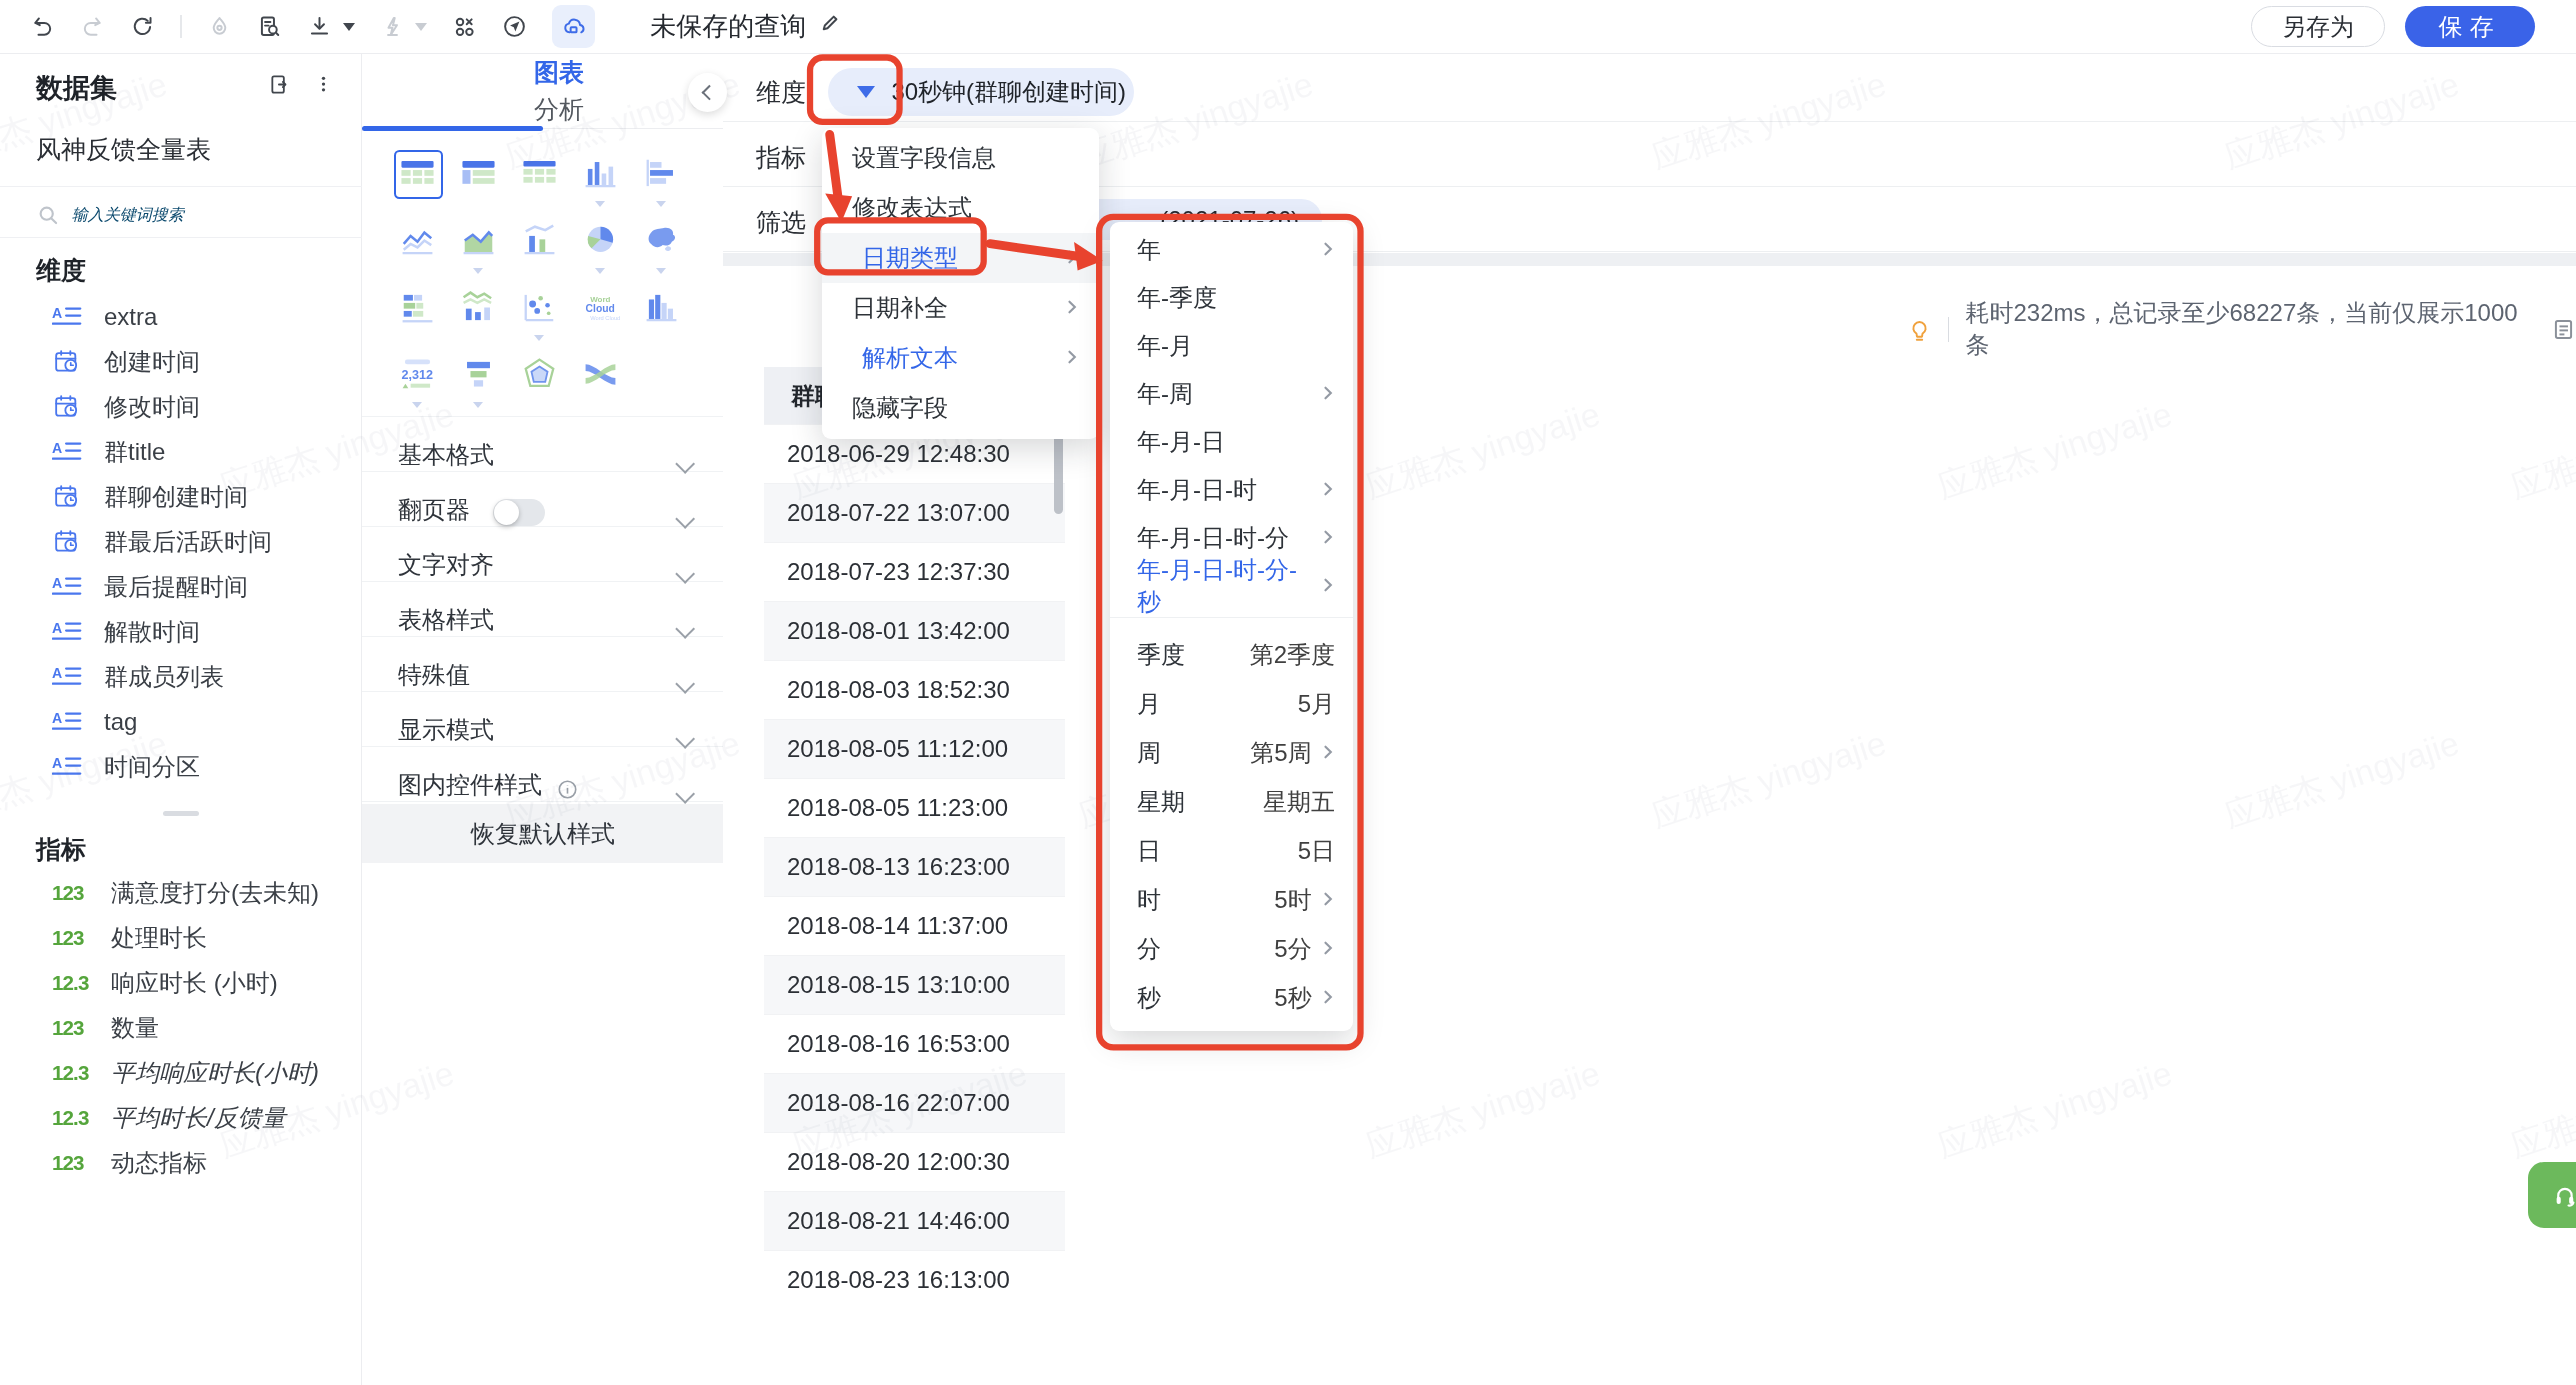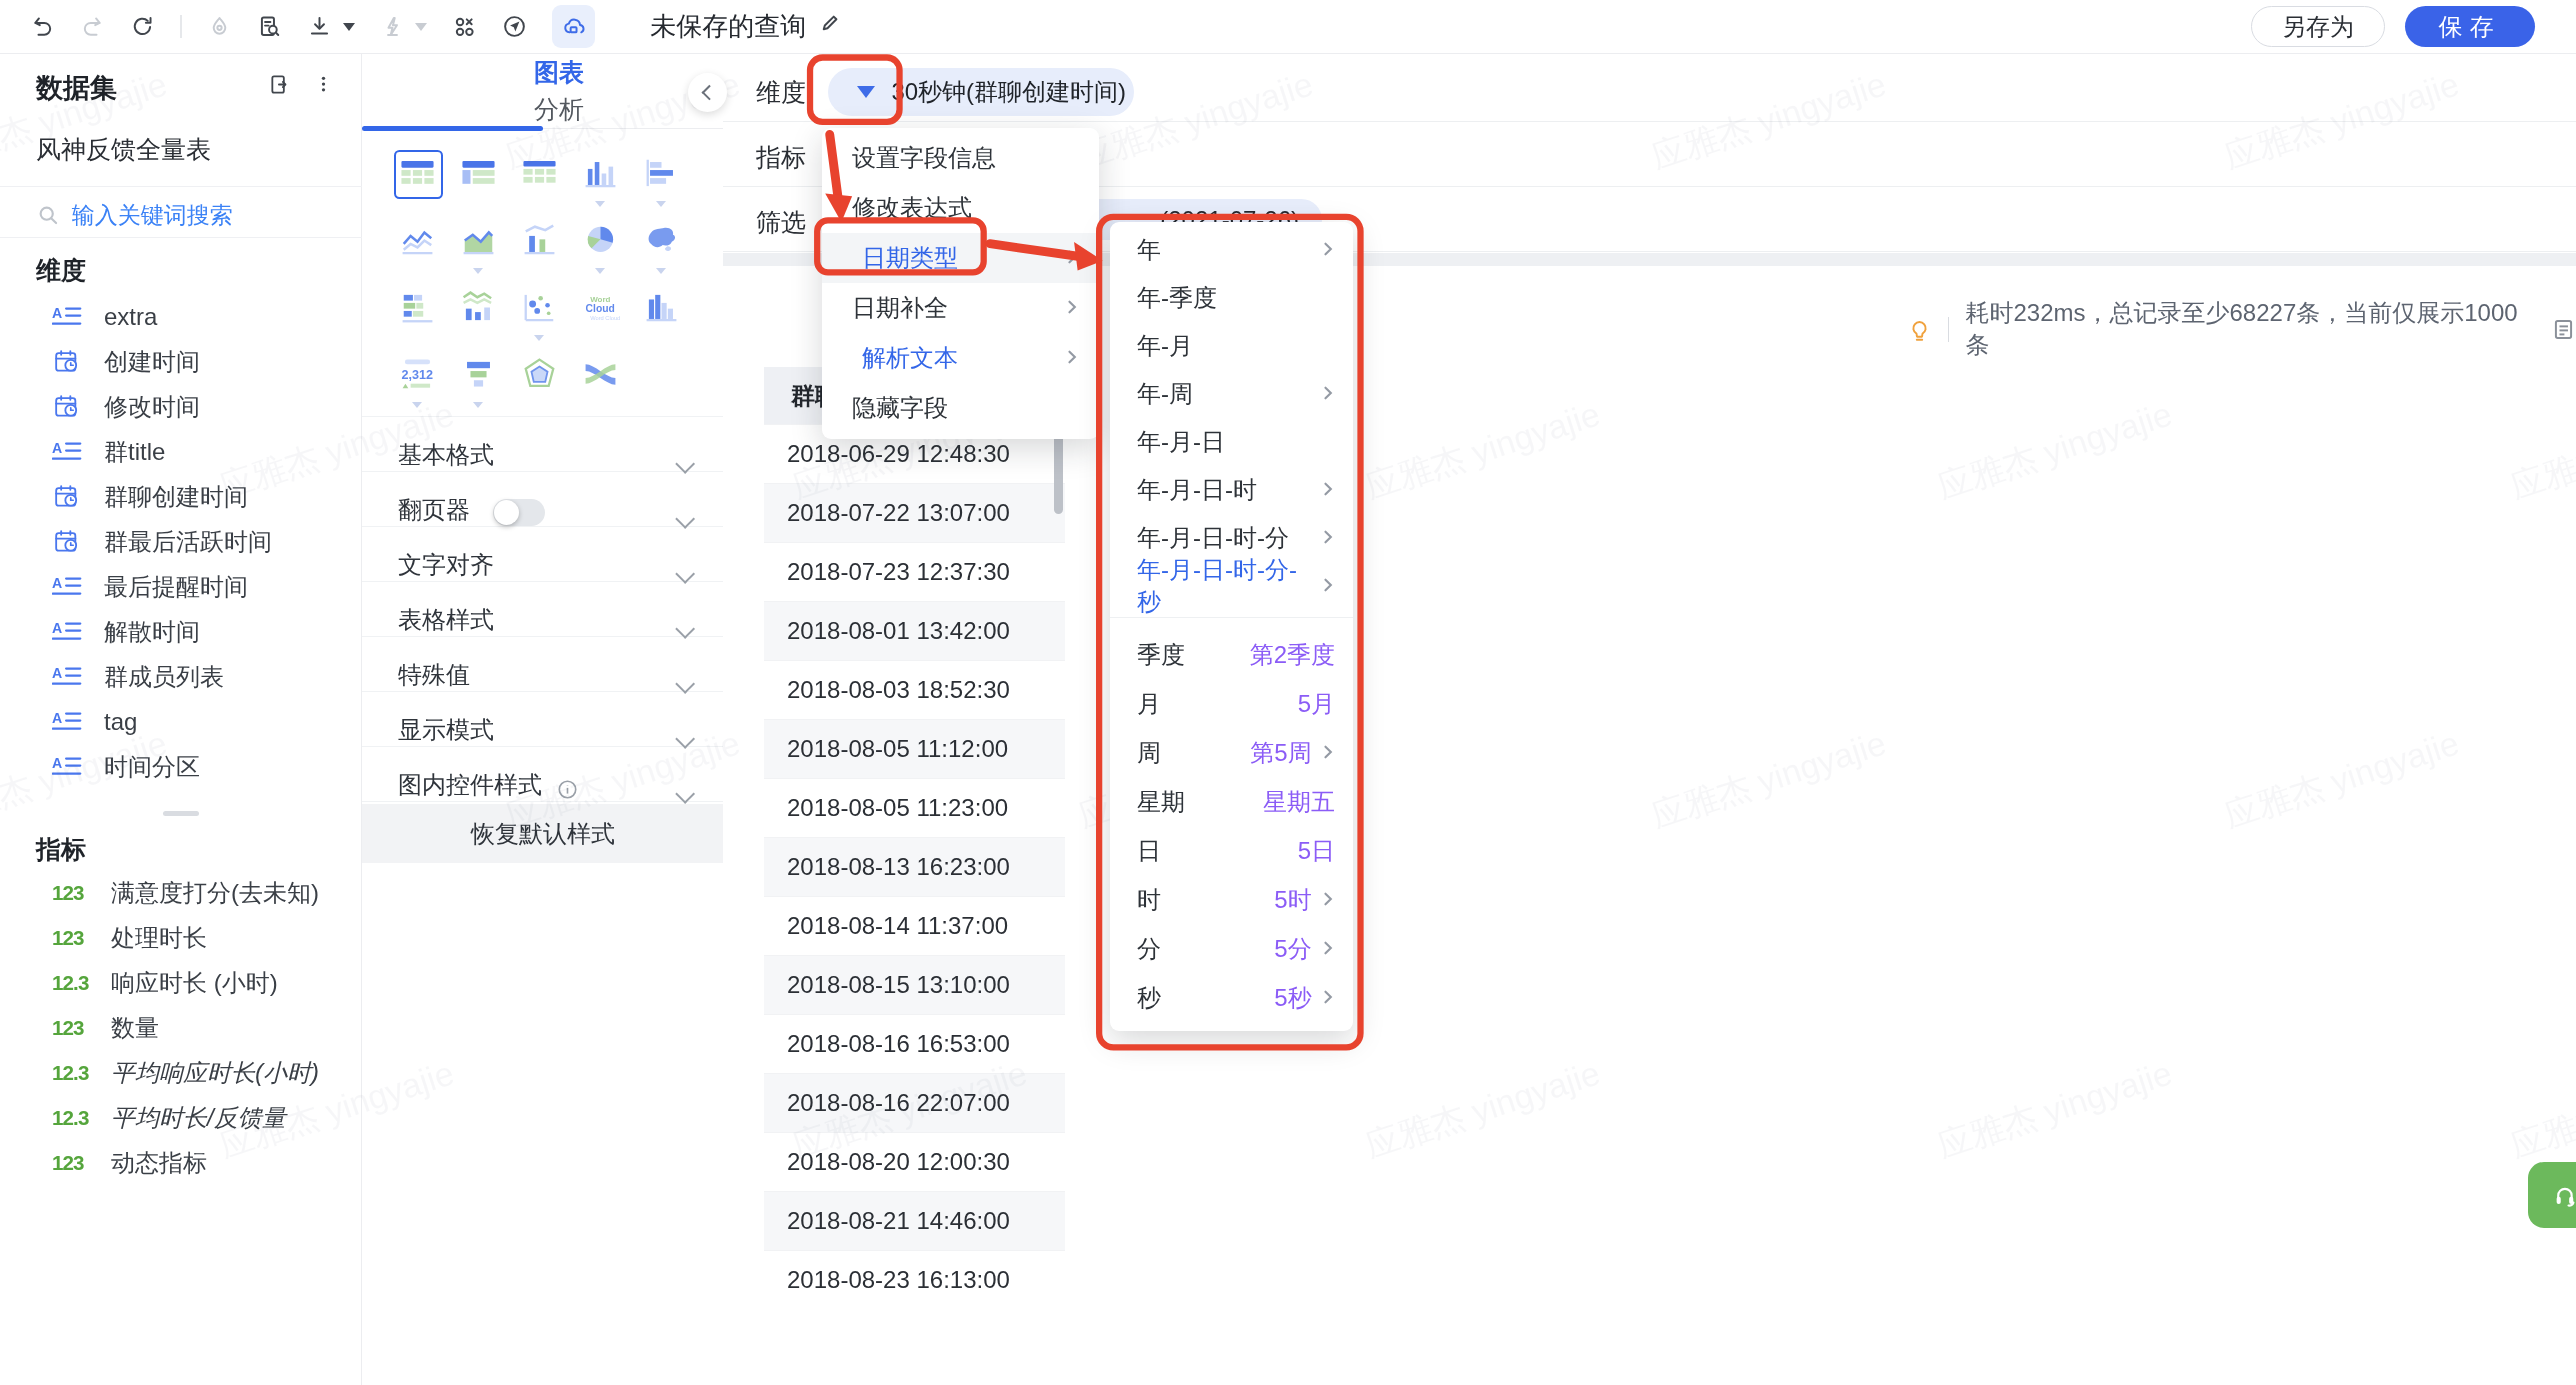--- a/index.html
+++ b/index.html
@@ -28,21 +28,21 @@
 
   
   #sidebar { position:absolute; left:0; top:54px; width:362px; height:1332px; background:#fff;
     border-right:1.8px solid #ecedf0; }
   .sb-header { position:absolute; left:36px; top:16px; font-size:27px; font-weight:700; color:#1f2329; }
   .sb-hicons { position:absolute; right:25px; top:18px; display:flex; gap:19.7px; }
   .sb-hicons .tbi svg{ width:23px; height:23px; }
   .sb-dataset { position:absolute; left:36px; top:79px; font-size:25px; color:#2a2e34; }
   .sb-line { position:absolute; left:0; width:362px; border-top:1.8px solid #eff0f3; }
   .sb-search { position:absolute; left:36px; top:141px; height:41px; display:flex; align-items:center; gap:10.7px; }
-  .sb-search .ph { font-size:23px; color:#3b82f6; }
+  .sb-search .ph { font-size:16px; color:#0c4a6e;font-style:italic; }
   .sb-sec { position:absolute; left:36px; font-size:25px; font-weight:700; color:#1f2329; }
   .side-list { position:absolute; left:0; width:362px; }
   .side-item { height:45px; display:flex; align-items:center; padding-left:52px; gap:18px; cursor:grab; }
   .side-item .lbl { font-size:24px; color:#3a3f46; white-space:nowrap; }
   .side-item .lbl.it { font-style:italic; }
   .fic { width:34px; height:27px; display:flex; align-items:center; }
   .fic svg { width:30px; height:25px; }
   .mic { width:41px; font-size:20.6px; font-weight:600; color:#55a53c; letter-spacing:-0.9px; }
   .sb-handle { position:absolute; left:163px; top:757px; width:36px; height:5.4px; border-radius:2.7px; background:#d9dce1; }
 
@@ -116,21 +116,21 @@
   .cm-item { height:50px; display:flex; align-items:center; padding:0 19.7px 0 30px; font-size:24px;
     color:#2e3339; cursor:pointer; }
   .cm-item.hl { background:#f3f5f7; }
   .cm-item.blue { color:#3366e8;padding-left:40px; }
   .cm-chev { margin-left:auto; }
   #subMenu { position:absolute; left:1110px; top:222px; width:243px; height:809px; background:#fff;
     border-radius:9px; box-shadow:0 9px 32px rgba(30,34,40,.18); padding:3.6px 0; z-index:21; }
   .sm-item { height:48px; display:flex; align-items:center; padding:0 18px 0 27px; font-size:24px;
     color:#2e3339; cursor:pointer; }
   .sm-item.blue { color:#3366e8; }
-  .sm-item .val { margin-left:auto; color:#8b5cf6; }
+  .sm-item .val { margin-left:auto; color:#404040; }
   .sm-item .cm-chev { margin-left:auto; }
   .sm-item .val + .cm-chev { margin-left:9px; }
   .sm-div { border-top:1.8px solid #eef0f2; margin:7.2px 0 12.5px; }
   .sm2 { height:49px; }
 
   
   #annot { position:absolute; left:0; top:0; width:2576px; height:1386px; z-index:40; pointer-events:none; }
   #wmarks { position:absolute; left:0; top:0; width:2576px; height:1386px; z-index:16; pointer-events:none; overflow:hidden; }
   .wm { position:absolute; font-size:34px; color:#44506b; opacity:.045; transform:rotate(-18deg); white-space:nowrap; }
   #helpBtn { position:absolute; left:2528px; top:1162px; width:72px; height:66px; border-radius:16px;

